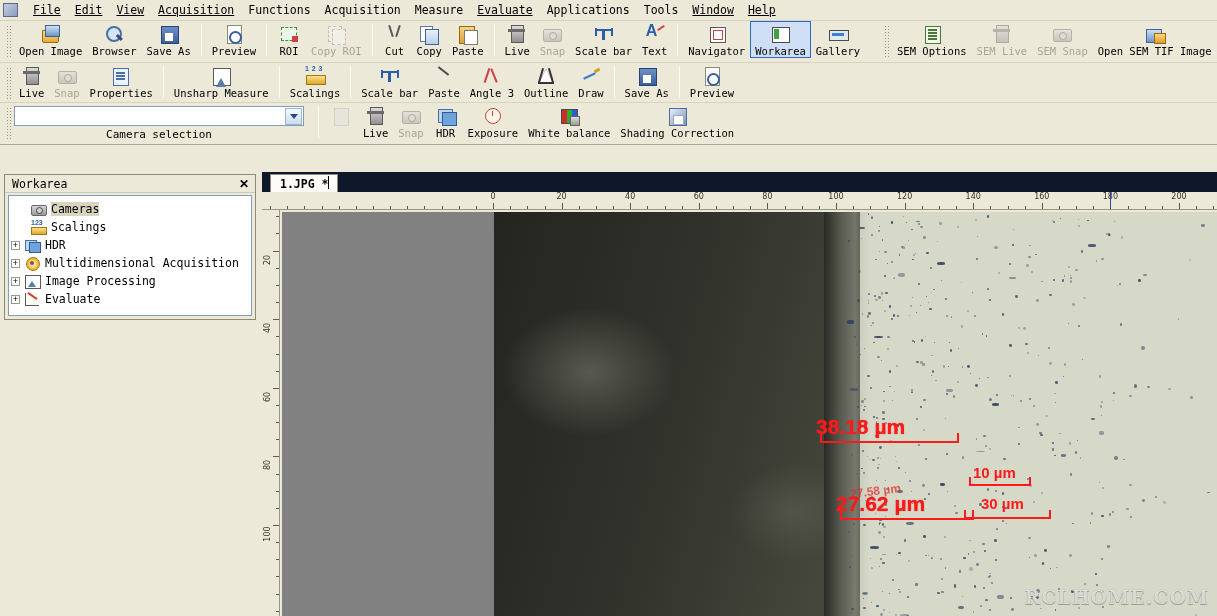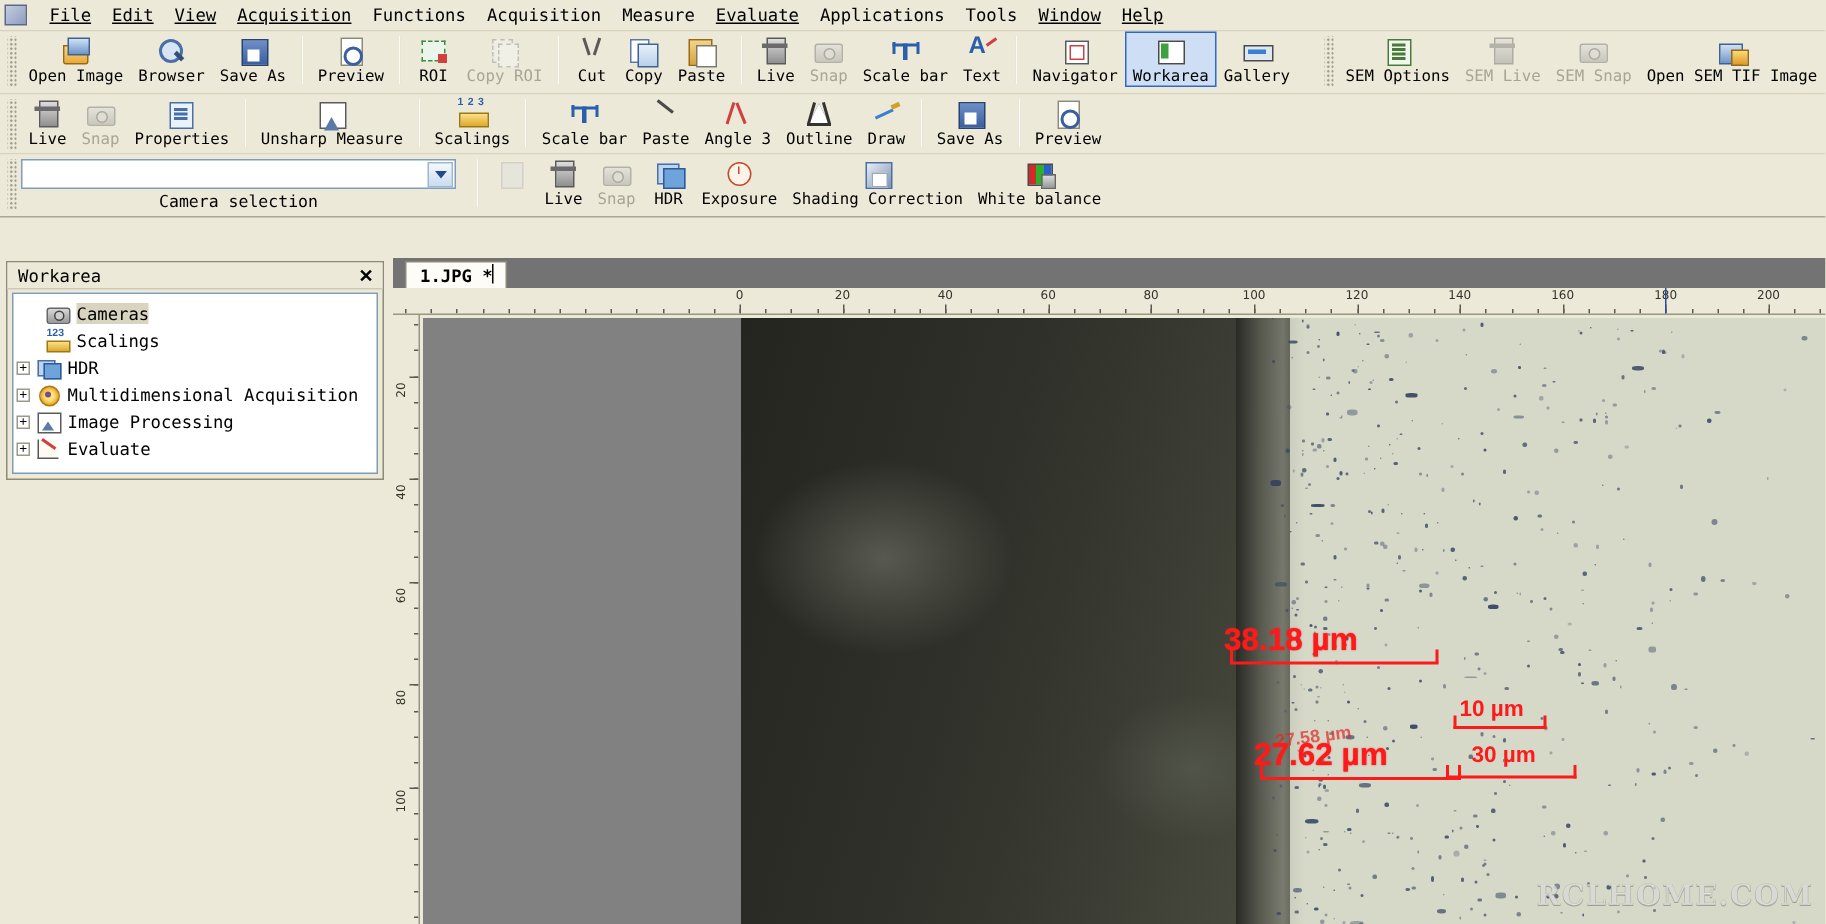--- a/index.html
+++ b/index.html
@@ -216,21 +216,21 @@
   .ti-hdr::after{content:"";position:absolute;left:4px;top:4px;width:10px;height:9px;background:#6ea3dc;border:1px solid #2f5a92;}
   .ti-multi::before{content:"";position:absolute;left:1px;top:1px;width:12px;height:12px;background:radial-gradient(circle,#fbe27a 35%,#e8a62a 70%);border-radius:50%;border:1px solid #b07a10;}
   .ti-multi::after{content:"";position:absolute;left:5px;top:5px;width:4px;height:4px;background:#7a4a8a;border-radius:50%;}
   .ti-imgproc::before{content:"";position:absolute;left:0;top:1px;width:14px;height:12px;background:#fff;border:1px solid #5a5a5a;}
   .ti-imgproc::after{content:"";position:absolute;left:3px;top:7px;width:0;height:0;border-left:4px solid transparent;border-right:4px solid transparent;border-bottom:6px solid #5a7aa8;}
   .ti-evaluate::before{content:"";position:absolute;left:0;top:1px;width:13px;height:12px;background:#fdfbf0;border-left:1.5px solid #5a5a5a;border-bottom:1.5px solid #5a5a5a;}
   .ti-evaluate::after{content:"";position:absolute;left:2px;top:3px;width:11px;height:2px;background:#d04040;transform:rotate(35deg);}
 
   
   .docarea { position:absolute; left:262px; top:172px; right:0; bottom:0; background:#ece9d8; }
-  .tabstrip { position:absolute; left:0; top:0; right:0; height:20px; background:#737373; }
+  .tabstrip { position:absolute; left:0; top:0; right:0; height:20px; background:#0f172a; }
   .doctab {
     position:absolute; left:8px; top:2px; height:18px;
     background:#fdfcf6; border:1px solid #8e8a78; border-bottom:none;
     display:flex; align-items:center; padding:0 9px;
     font-family:"DejaVu Sans Mono", monospace; font-size:11.5px; font-weight:bold; color:#000;
   }
   .tab-caret { position:absolute; left:66px; top:4px; width:1px; height:13px; background:#000; }
 
   
   .ruler-h {
@@ -511,26 +511,26 @@
     </div>
     <div class="tbtn">
       <div class="ico i-hdr"></div>
       <div class="lbl">HDR</div>
     </div>
     <div class="tbtn">
       <div class="ico i-exposure"></div>
       <div class="lbl">Exposure</div>
     </div>
     <div class="tbtn">
+      <div class="ico i-whitebal"></div>
+      <div class="lbl">White balance</div>
+    </div>
+    <div class="tbtn">
       <div class="ico i-shading"></div>
       <div class="lbl">Shading Correction</div>
-    </div>
-    <div class="tbtn">
-      <div class="ico i-whitebal"></div>
-      <div class="lbl">White balance</div>
     </div>
   </div>
 
   <div class="wa-panel">
     <div class="wa-title">
       <span class="wa-title-text">Workarea</span>
       <span class="wa-close">✕</span>
     </div>
     <div class="wa-body">
       <div class="tree-row">

